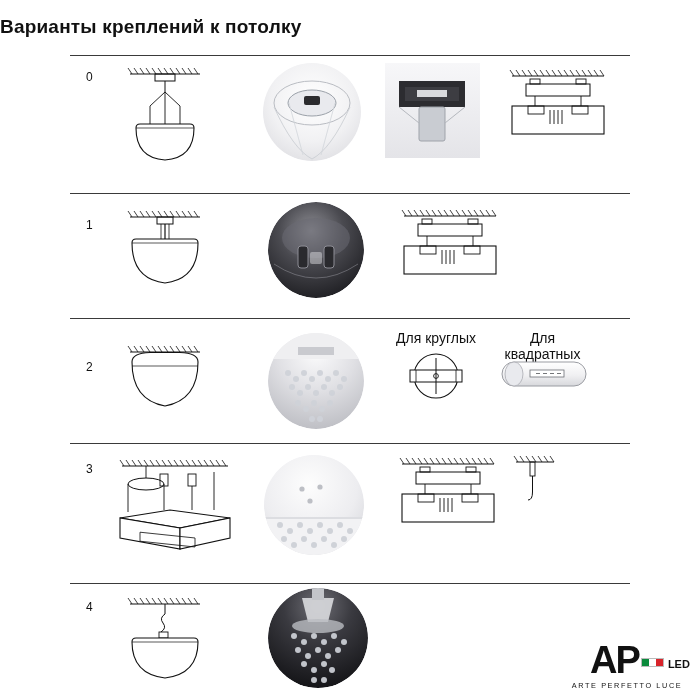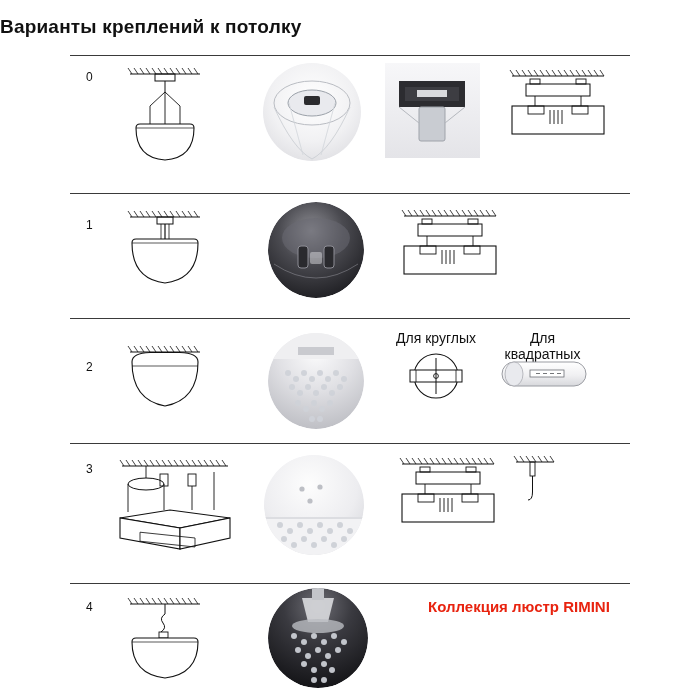--- a/index.html
+++ b/index.html
@@ -600,16 +600,22 @@
         <circle cx="36" cy="76" r="3"></circle>
           <circle cx="46" cy="82" r="3"></circle>
           <circle cx="56" cy="76" r="3"></circle>
         <circle cx="64" cy="82" r="3"></circle>
         <circle cx="46" cy="92" r="3"></circle>
           <circle cx="56" cy="92" r="3"></circle>
       </g>
     </svg>
   </div>
 
-  <div class="collection" style="top:598px; left:428px;">Коллекция люстр RIMINI</div>
-
+
+  <div class="brand">
+    <div class="brand-main">
+      <span>AP</span><span class="flag"></span>
+      <span class="brand-led">LED</span>
+    </div>
+    <div class="brand-sub">ARTE PERFETTO LUCE</div>
+  </div>
 
 </div>
 
 </body></html>

